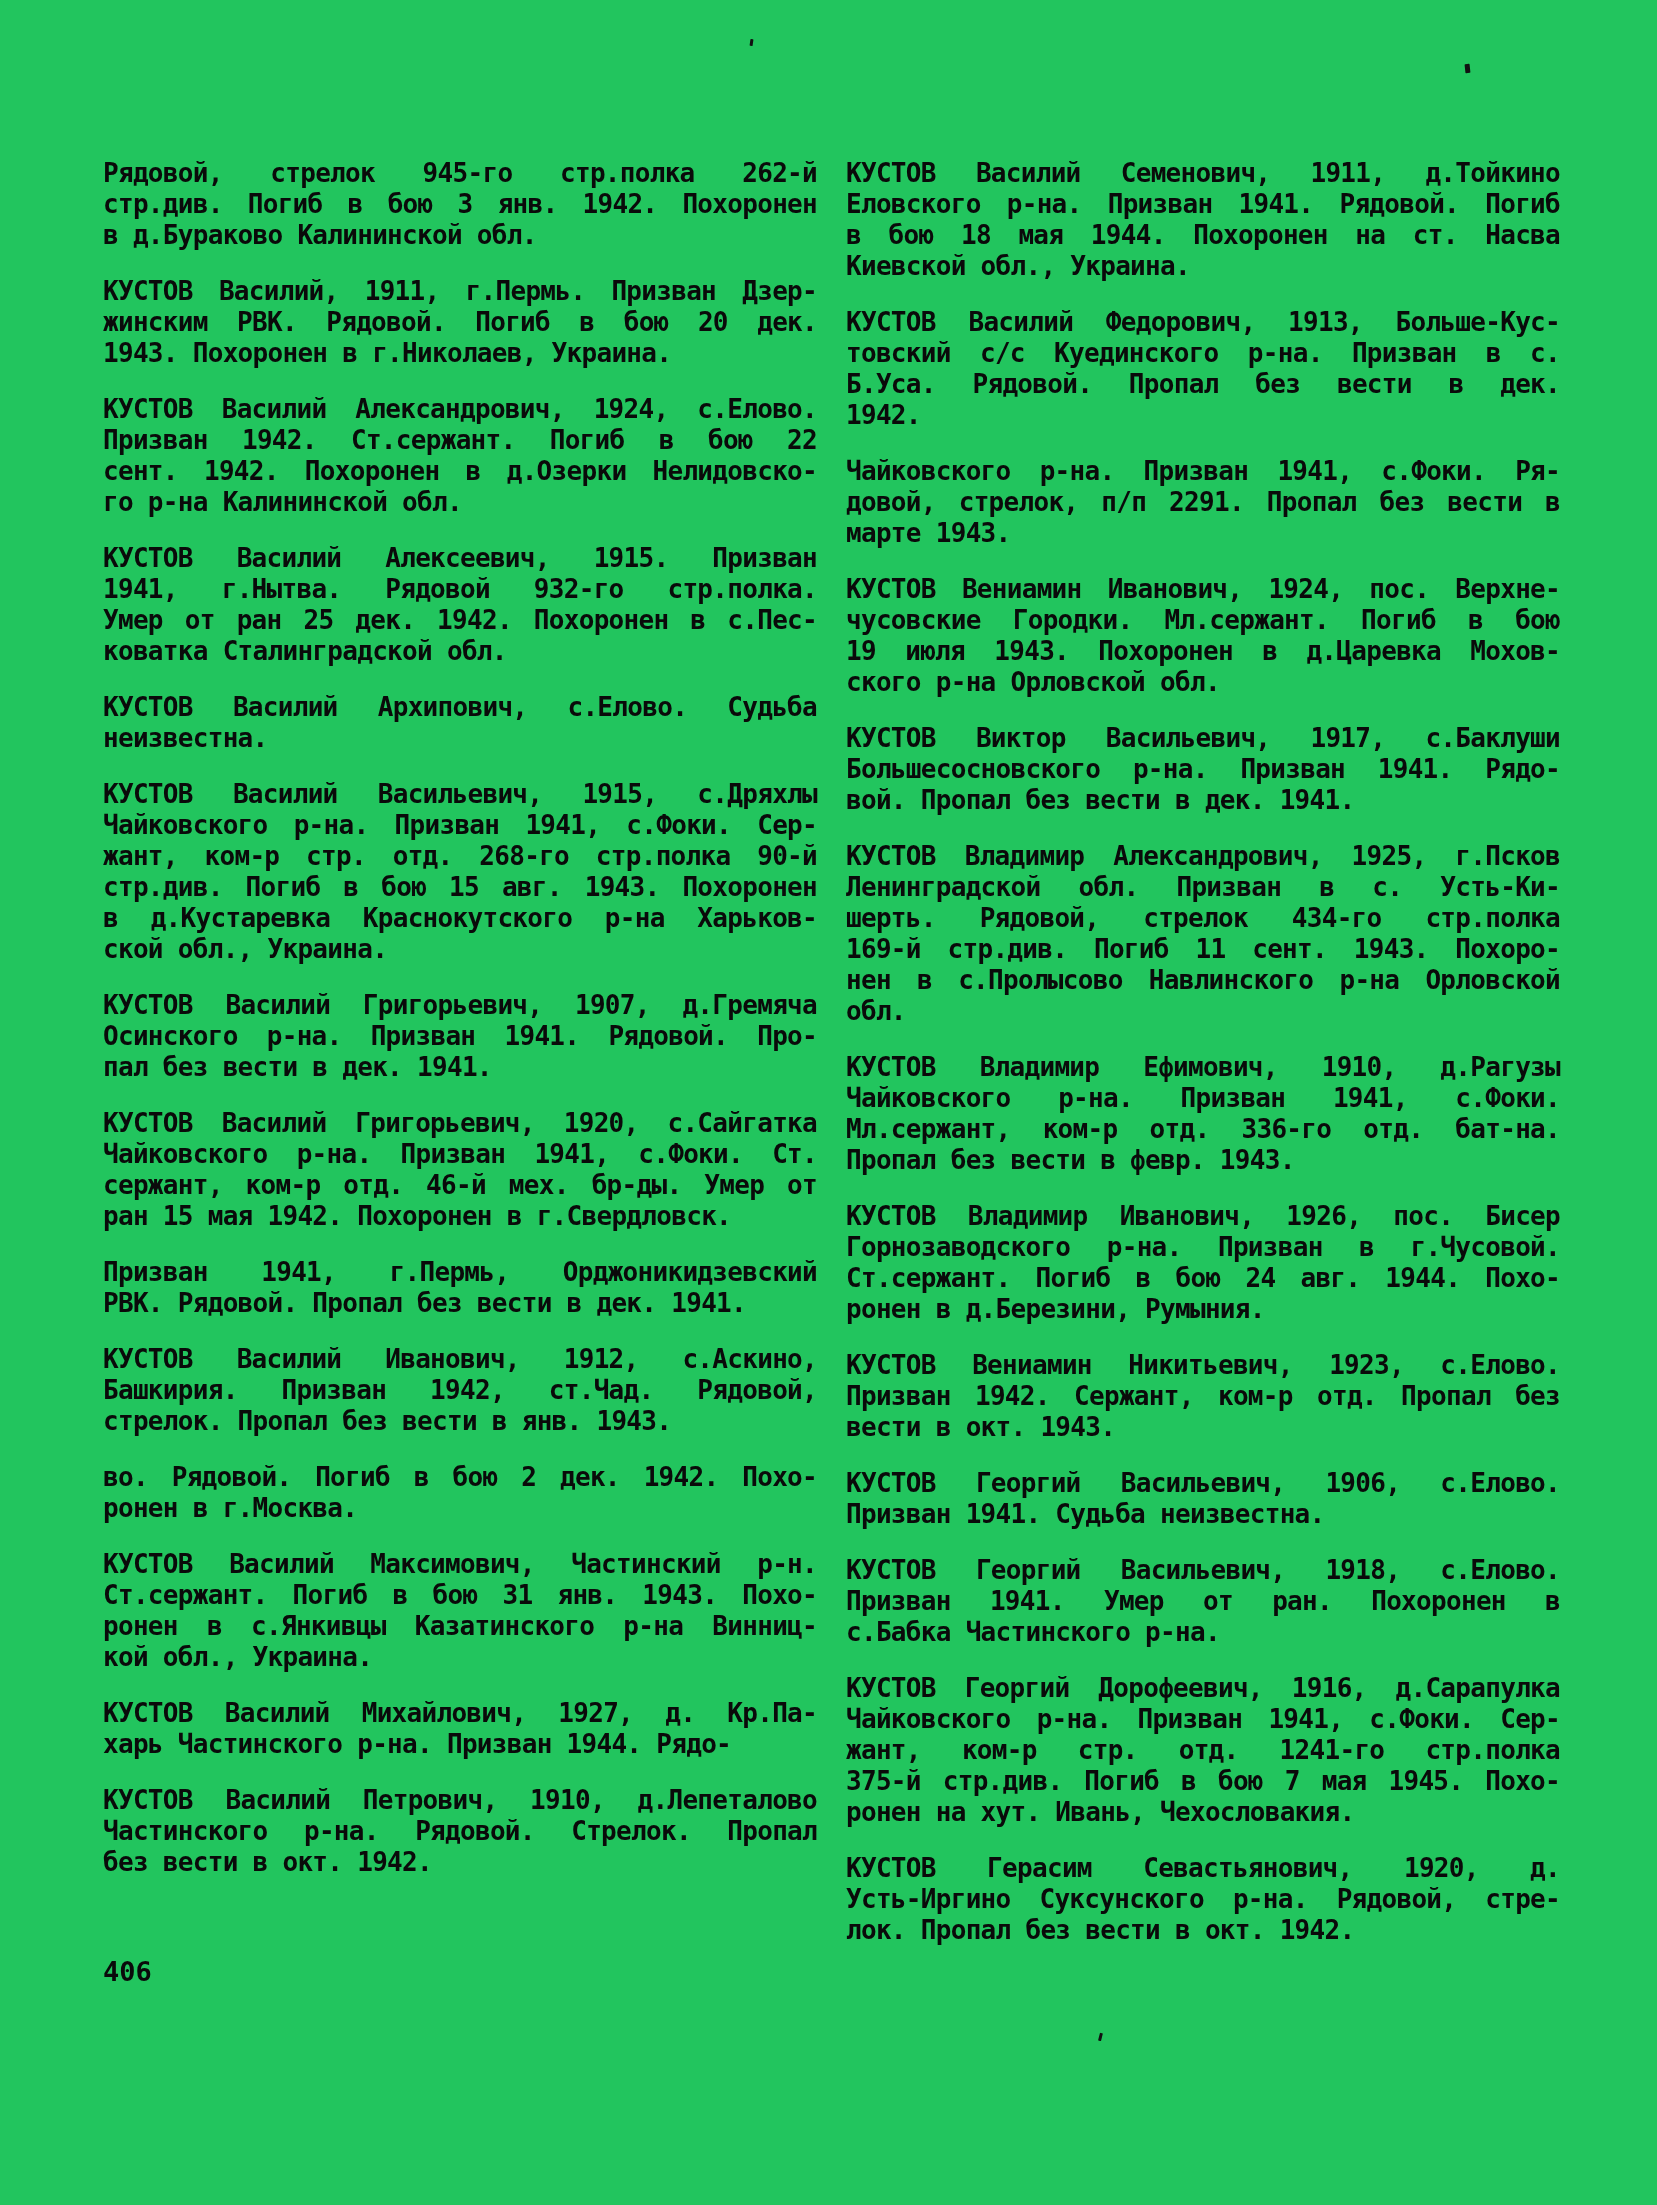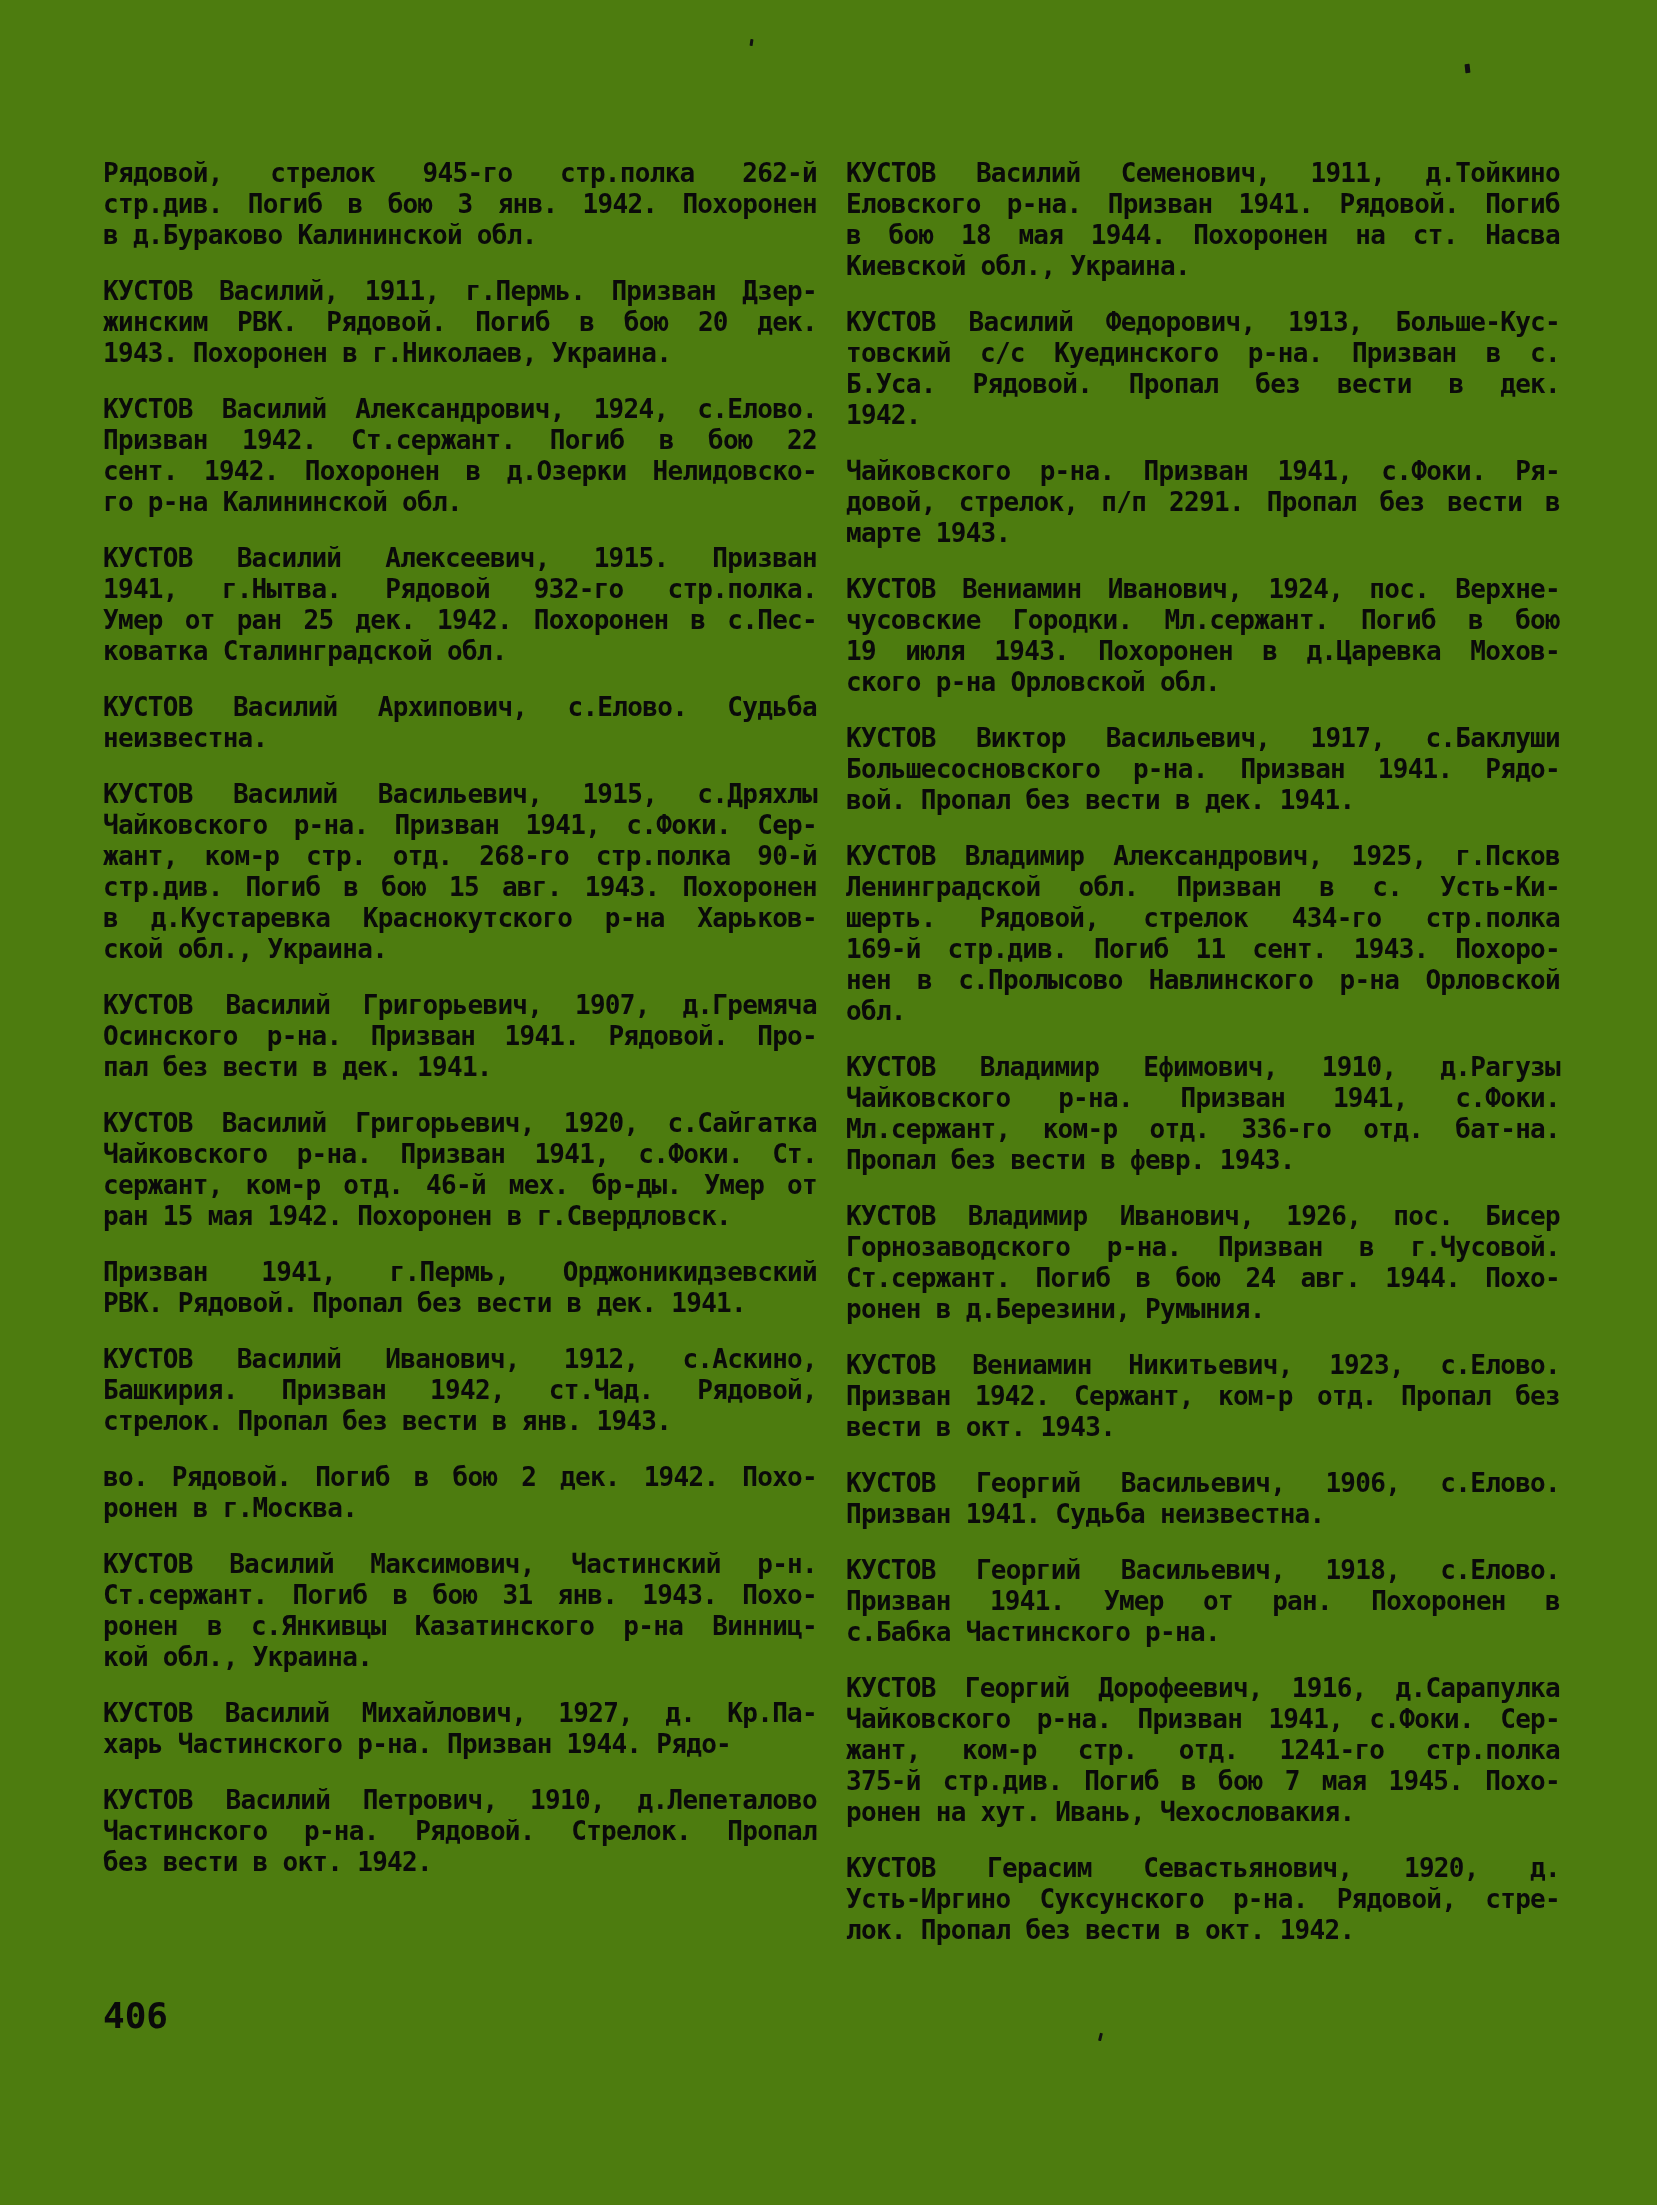--- a/index.html
+++ b/index.html
@@ -4,21 +4,21 @@
 <style>
   html, body {
     margin: 0;
     padding: 0;
     background: #e8e8e8;
   }
   .page {
     position: relative;
     width: 1658px;
     height: 2205px;
-    background: #4d7c0f;
+    background: #22c55e;
     overflow: hidden;
     color: #0a0a0a;
     font-family: "DejaVu Sans Mono", "Liberation Mono", monospace;
     font-weight: bold;
     font-size: 26px;
     line-height: 31px;
     letter-spacing: -0.7px;
   }
   .col {
     position: absolute;
@@ -32,22 +32,22 @@
   .ln {
     text-align: justify;
     text-align-last: justify;
     min-height: 31px;
     white-space: normal;
   }
   .entry .ln:last-child { text-align-last: left; }
   .page-number {
     position: absolute;
     left: 103px;
-    top: 2000px;
-    font-size: 36px;
+    top: 1956px;
+    font-size: 27px;
     letter-spacing: 0;
   }
   .speck {
     position: absolute;
     background: #111;
     border-radius: 0.7px;
   }
   .speck.s1 { left: 750px; top: 39px;  width: 3.3px;  height: 7.2px; transform: rotate(8deg); }
   .speck.s2 { left: 1465px; top: 64px;  width: 4.6px;  height: 9px; transform: rotate(-6deg); }
   .speck.s3 { left: 1099px; top: 2033px; width: 3.3px; height: 7.8px; transform: rotate(14deg); }

